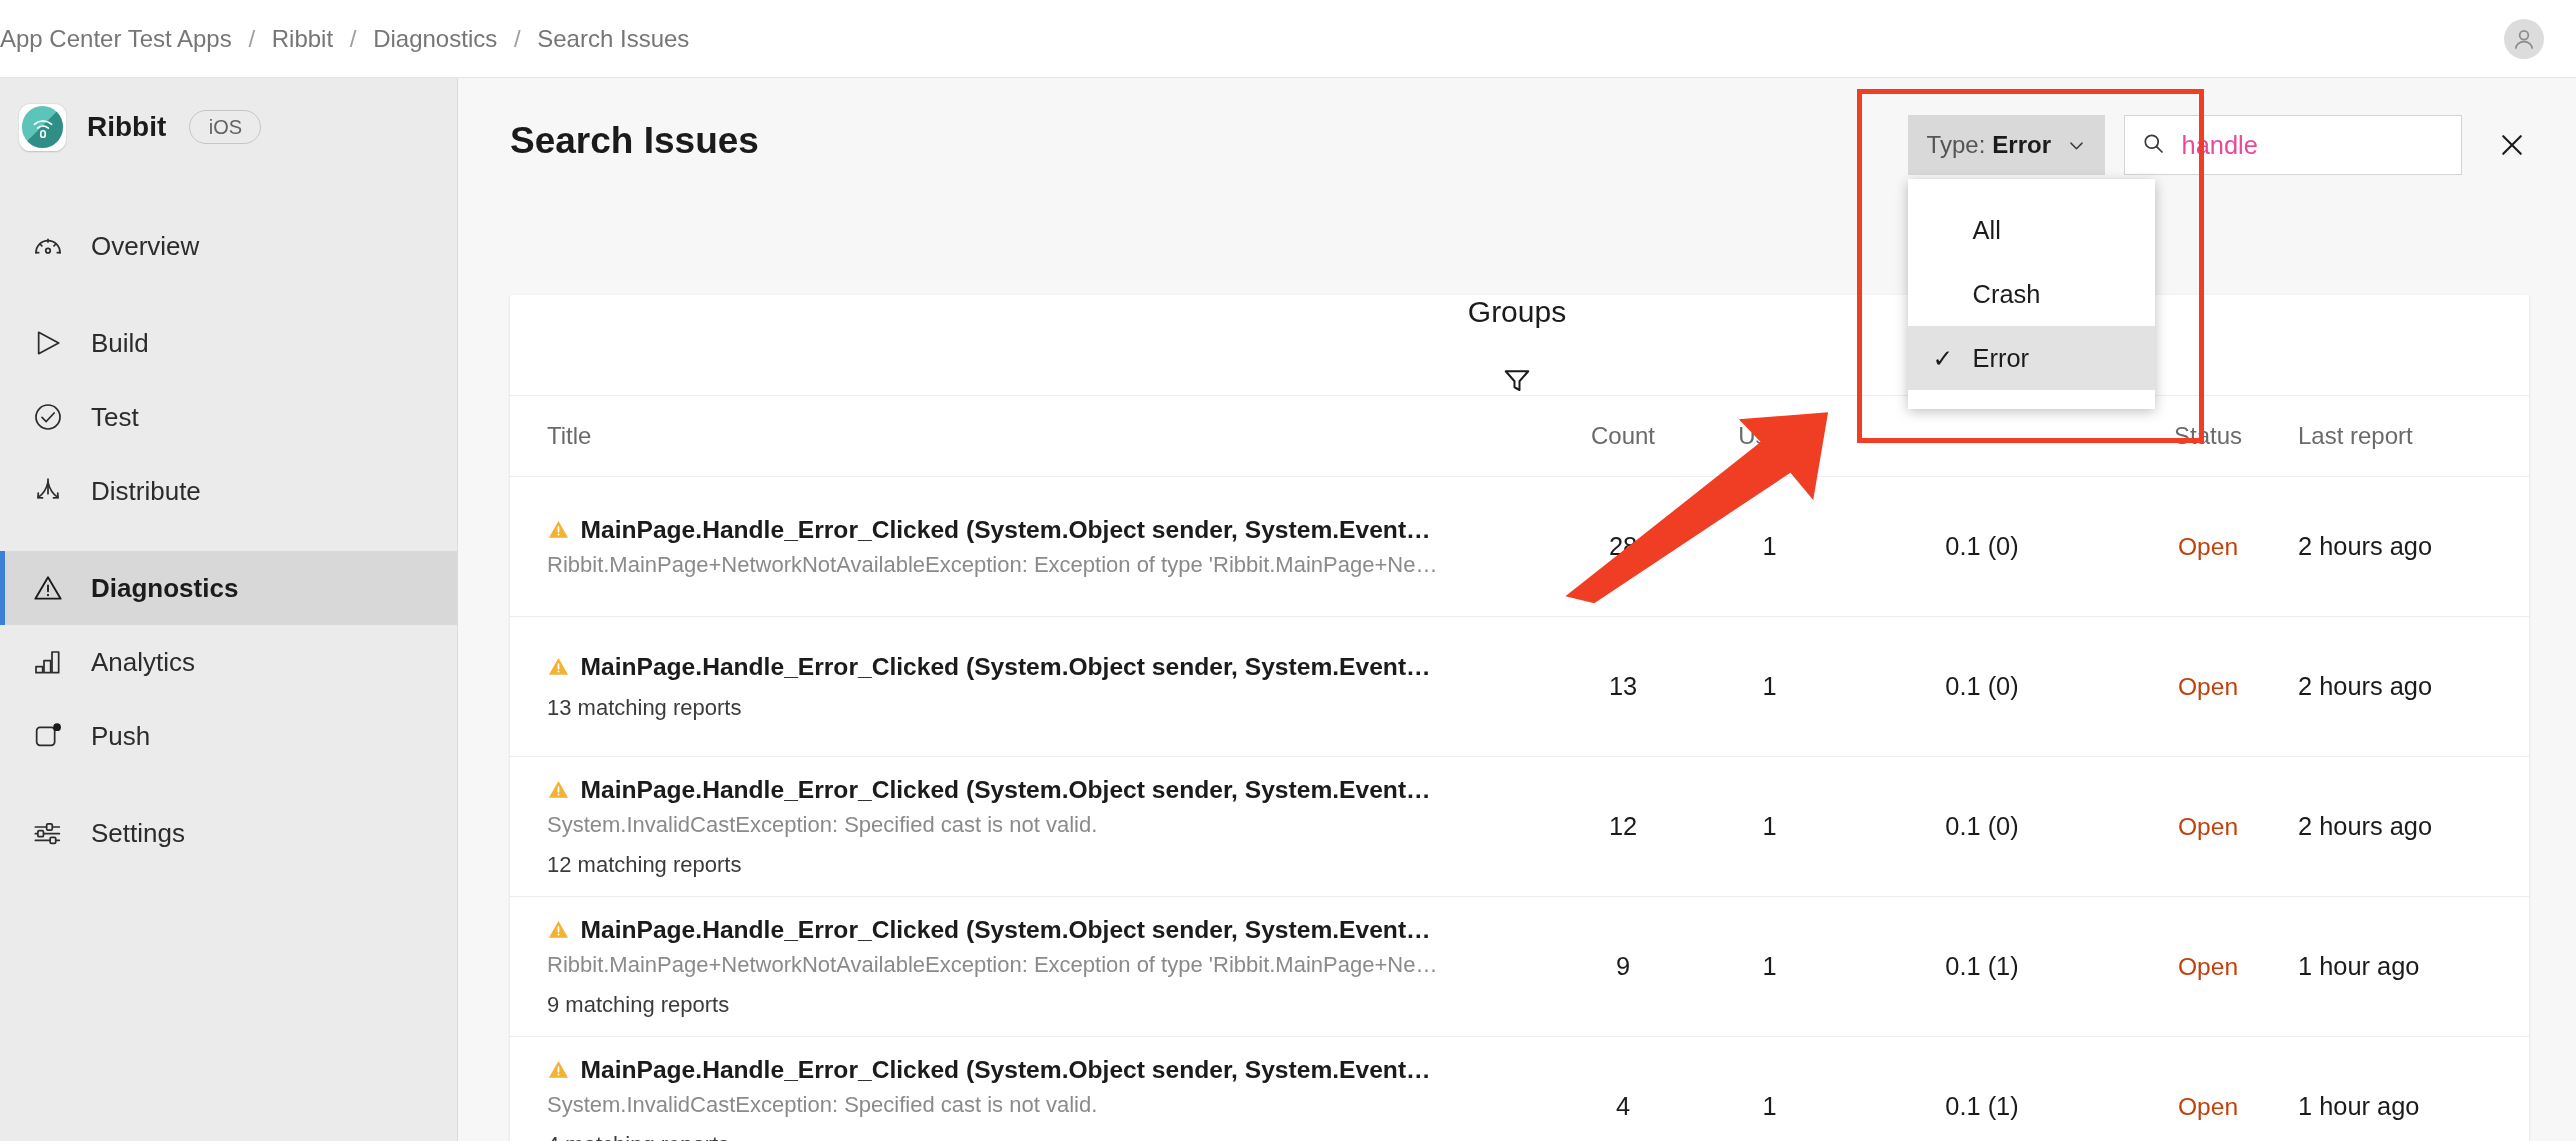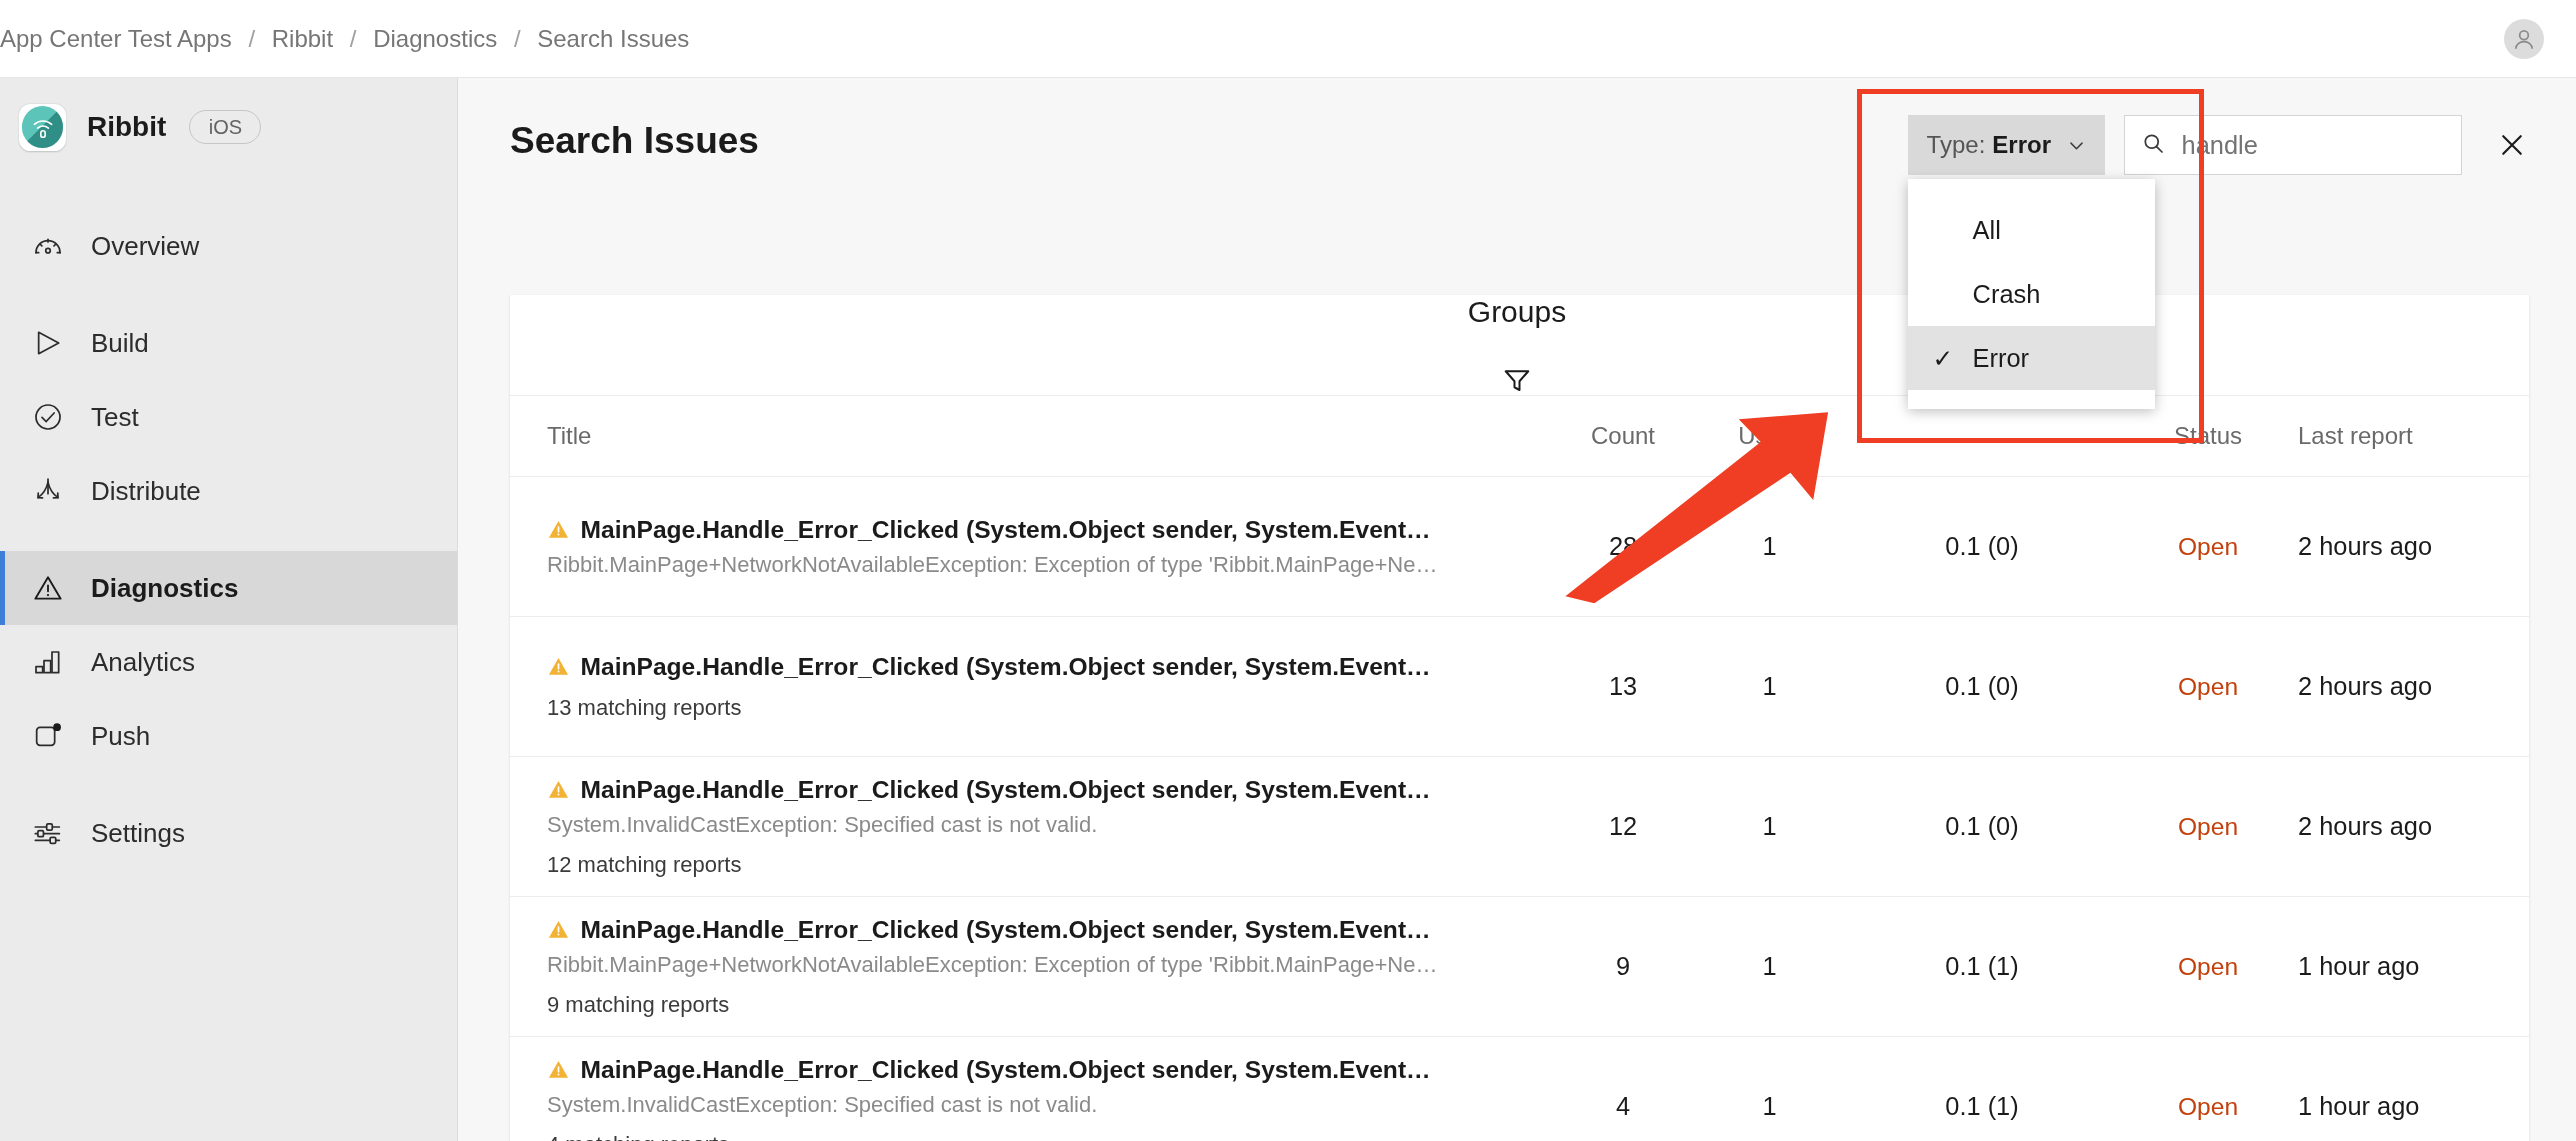--- a/index.html
+++ b/index.html
@@ -88,21 +88,21 @@
     display: flex; align-items: center; justify-content: center;
     padding: 8px 19px; font-size: 24px; color: #555; cursor: pointer;
   }
   .type-select b { color: #1b1b1b; font-weight: bold; margin-left: 7px; }
   .chev { margin-left: 16px; display: flex; }
   .search-box {
     margin-left: 19px; height: 60px; width: 338px;
     background: #fff; border: 0.9px solid #d4d4d4;
     display: flex; align-items: center; padding: 0 16px;
   }
-  .search-val { font-size: 25.4px; color: #737373; margin-left: 16px; }
+  .search-val { font-size: 25.4px; color: #ec4899; margin-left: 16px; }
   .close-btn { margin-left: 35px; cursor: pointer; display:flex; }
 
   
   .dropdown {
     position: absolute; left: 1908px; top: 179px; width: 247px;
     background: #ffffff; box-shadow: 0 2.6px 12.3px rgba(0,0,0,.26); z-index: 40;
   }
   .dd-item {
     height: 64px; display: flex; align-items: center;
     padding-left: 24.6px; font-size: 25.4px; color: #1b1b1b; cursor: pointer;

